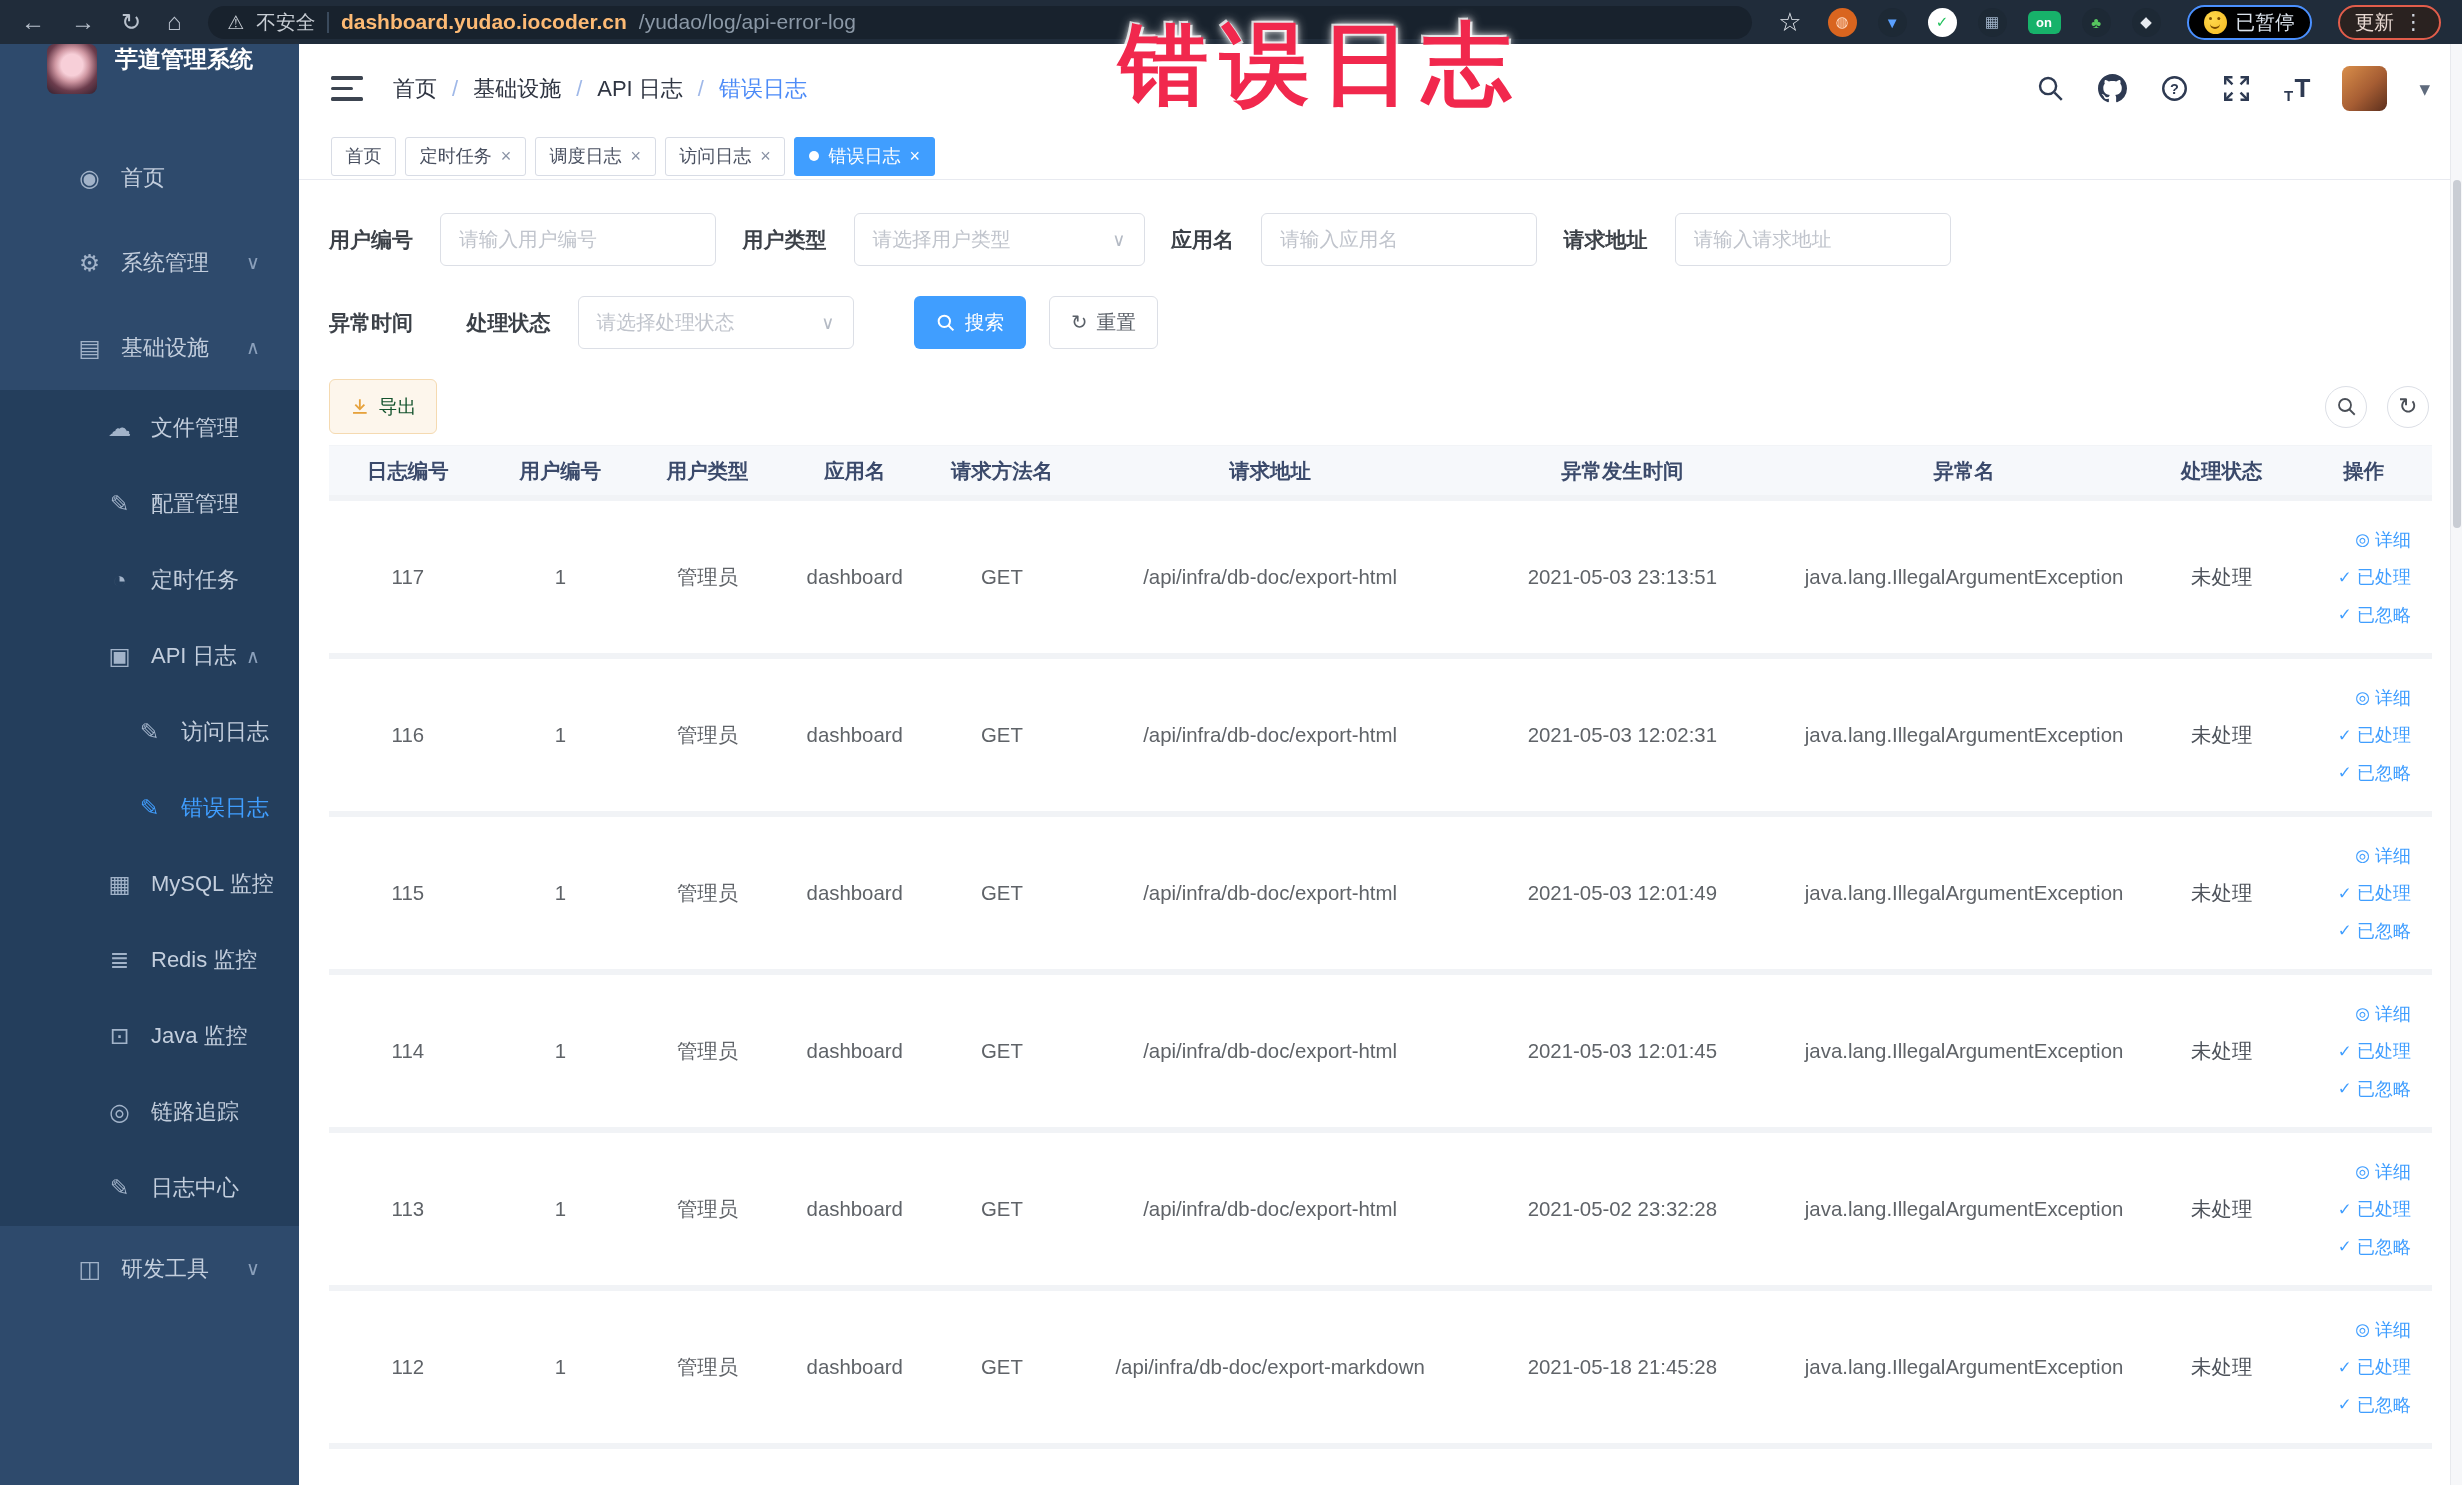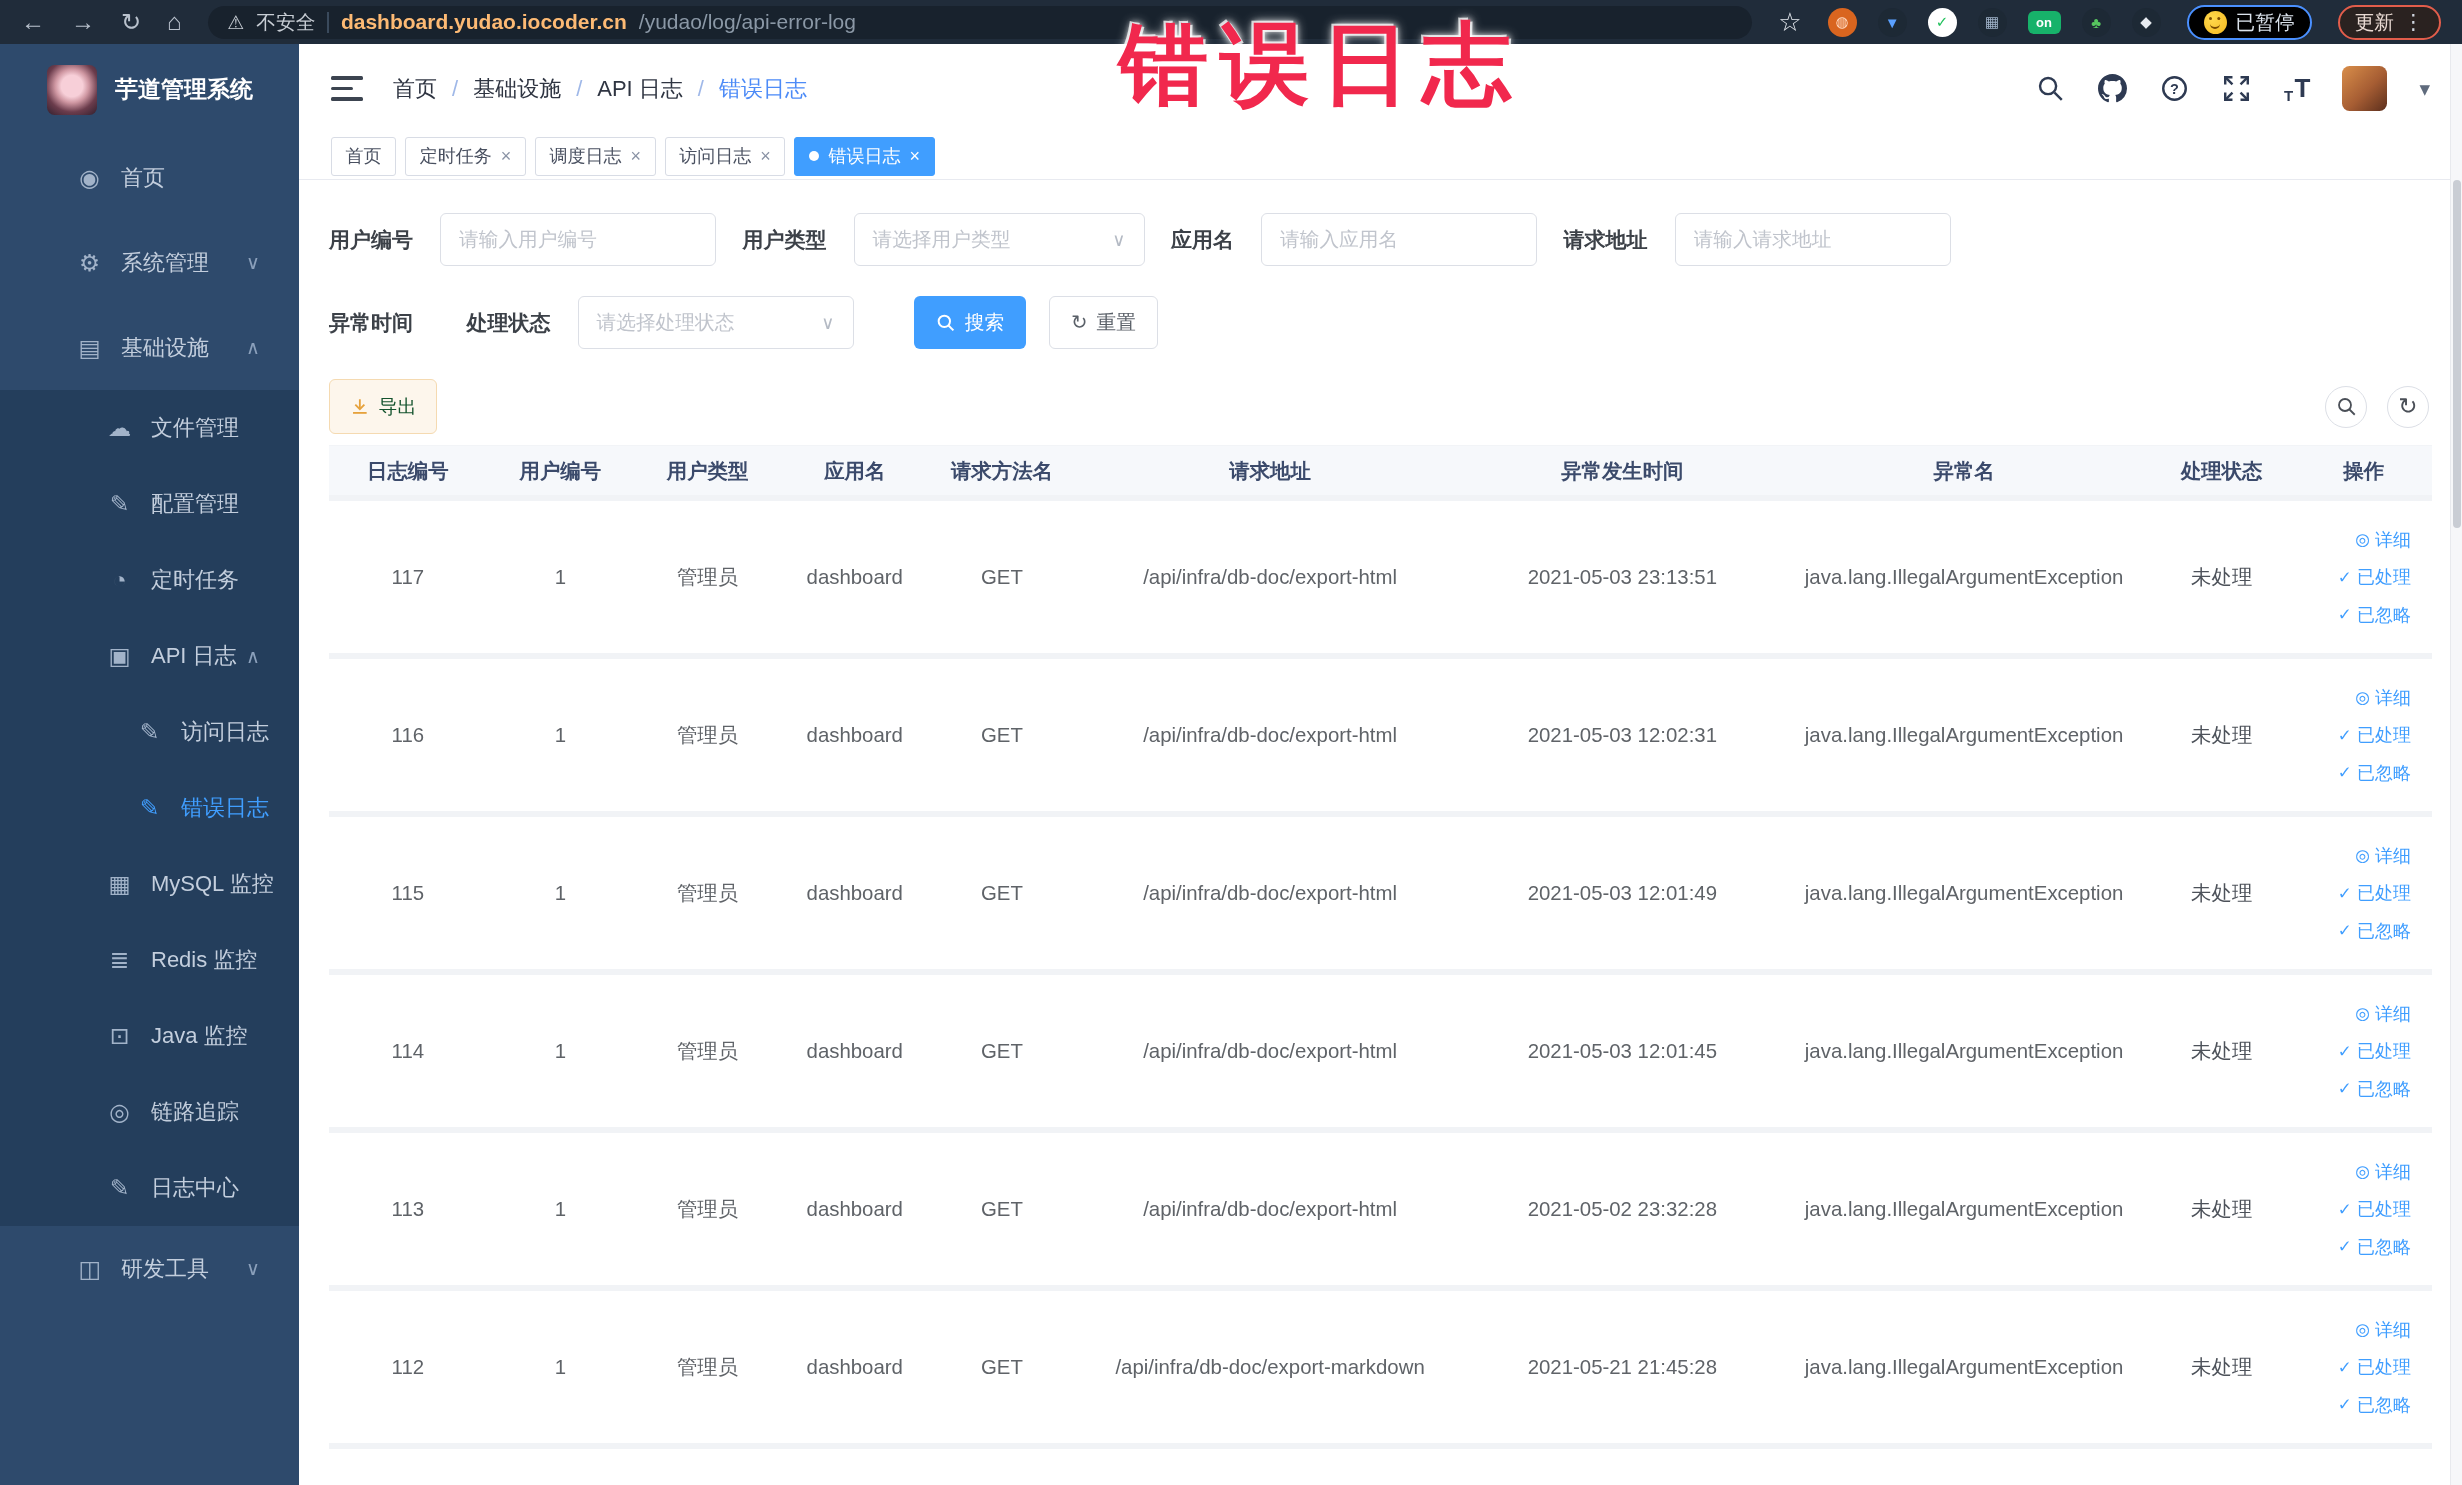--- a/index.html
+++ b/index.html
@@ -31,21 +31,21 @@
   .face::before{content:"";position:absolute;left:5.3px;top:6.8px;width:3px;height:3px;
     background:#7a4b00;border-radius:50%;box-shadow:8.3px 0 0 #7a4b00;}
   .face::after{content:"";position:absolute;left:6px;top:10.6px;width:10.6px;height:6px;
     border-bottom:2.3px solid #7a4b00;border-radius:0 0 10.6px 10.6px;}
   .dots{font-size:21px;color:#cfd6df;}
 
   
   .app{display:flex;height:1442px;}
   .sidebar{width:299px;background:#2e4a6c;flex-shrink:0;display:flex;
     flex-direction:column;position:relative;z-index:2;}
-  .logo-row{height:91px;display:flex;align-items:center;padding-left:47px;gap:18px;}
+  .logo-row{height:91px;display:flex;padding-left:47px;gap:18px;}
   .logo-img{width:50px;height:50px;border-radius:7.6px;flex-shrink:0;
     background:radial-gradient(circle at 50% 42%,#f7cfd8 0 28%,#cf97a2 44%,#6b3c4c 68%,#301f2d 100%);}
   .app-title{font-size:23px;font-weight:bold;color:#fff;white-space:nowrap;}
   .menu{flex:1;}
   .m-item{height:85px;display:flex;align-items:center;padding-left:73px;
     position:relative;font-size:22px;color:#c3cedd;cursor:pointer;white-space:nowrap;}
   .m-item .ico{width:33px;margin-right:15px;font-size:23.5px;text-align:center;color:#a2b3c9;}
   .m-item .chev{position:absolute;right:39px;font-size:19px;color:#8ba0bb;}
   .m-item.depth1{padding-left:103px;height:76px;}
   .m-item.depth2{padding-left:133px;height:76px;}
@@ -534,21 +534,21 @@
                 </a>
               </div>
             </div>
             <div class="t-grid t-row">
               <div class="cell c-id">112</div>
               <div class="cell c-user_id">1</div>
               <div class="cell c-user_type">管理员</div>
               <div class="cell c-app">dashboard</div>
               <div class="cell c-method">GET</div>
               <div class="cell c-url">/api/infra/db-doc/export-markdown</div>
-              <div class="cell c-time">2021-05-21 21:45:28</div>
+              <div class="cell c-time">2021-05-18 21:45:28</div>
               <div class="cell c-exception">java.lang.IllegalArgumentException</div>
               <div class="cell c-status">未处理</div>
               <div class="c-ops">
                 <a class="op-link">
                   <span class="g">◎</span>
                   <span>详细</span>
                 </a>
                 <a class="op-link">
                   <span class="g">✓</span>
                   <span>已处理</span>

